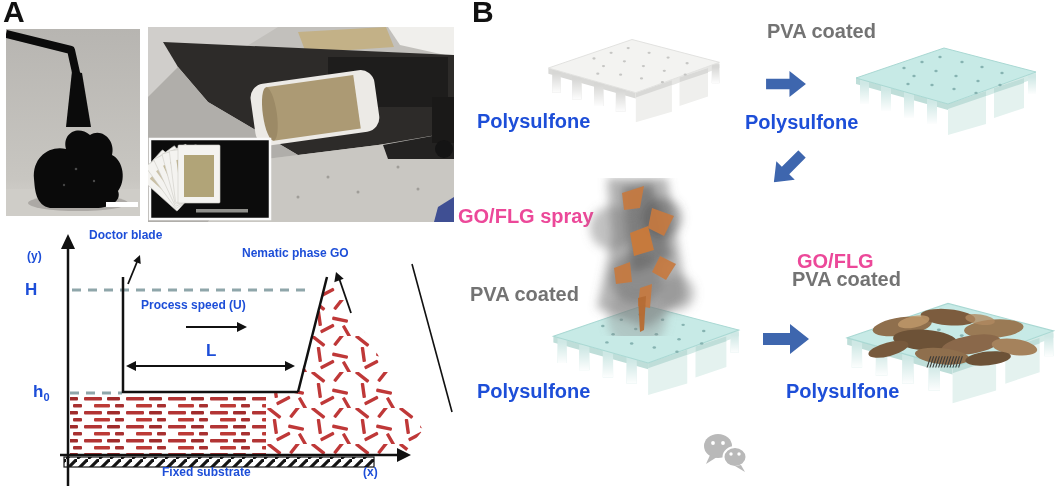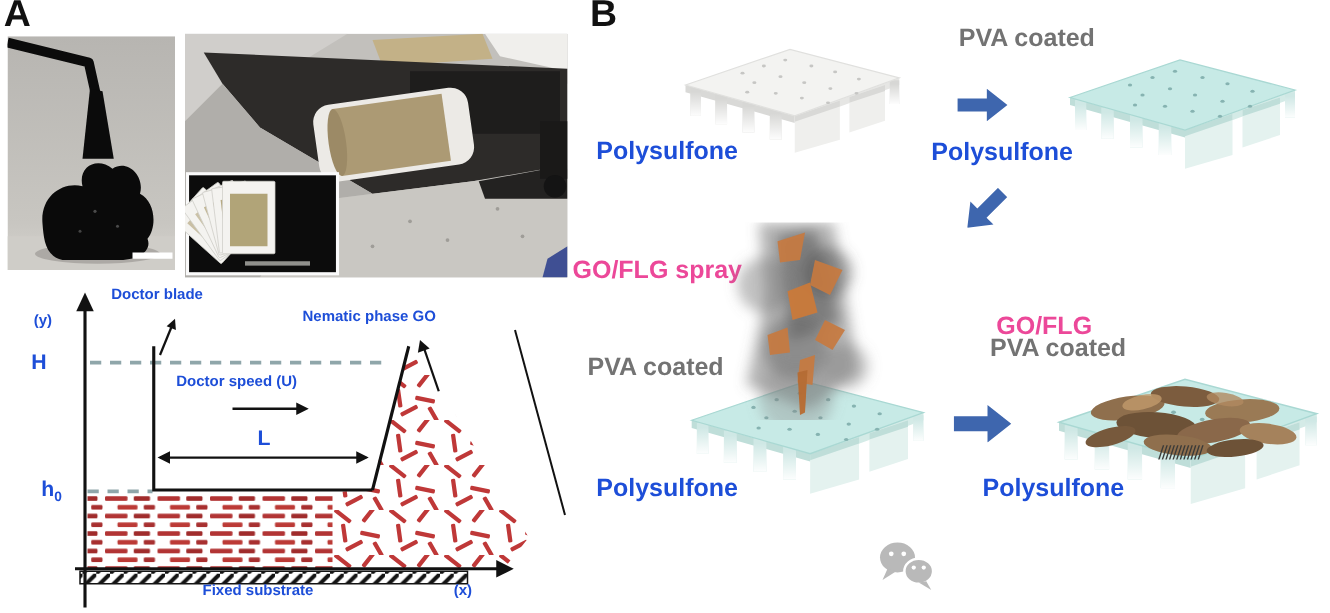--- a/index.html
+++ b/index.html
@@ -191,21 +191,21 @@
     <polygon points="295,138 285,133 285,143" fill="#111"></polygon>
     <line x1="351" y1="85" x2="339" y2="50" stroke="#111" stroke-width="1.8"></line>
     <polygon points="336,44 343.7,50.8 334.3,54.2" fill="#111"></polygon>
     <line x1="412" y1="36" x2="452" y2="184" stroke="#111" stroke-width="1.6"></line>
   </svg>
 
   <div class="t t16" style="left:27px;top:250px;">(y)</div>
   <div class="t t16" style="left:89px;top:229px;">Doctor blade</div>
   <div class="t t16" style="left:242px;top:247px;">Nematic phase GO</div>
   <div class="t t17" style="left:25px;top:281px;">H</div>
-  <div class="t t16" style="left:141px;top:299px;">Doctor speed (U)</div>
+  <div class="t t16" style="left:141px;top:299px;">Process speed (U)</div>
   <div class="t t17" style="left:206px;top:342px;">L</div>
   <div class="t t17" style="left:33px;top:383px;text-align:right;"><span>h</span><span class="sub0">0</span></div>
   <div class="t t16" style="left:162px;top:466px;text-align:right;">Fixed substrate</div>
   <div class="t t16" style="left:363px;top:466px;">(x)</div>
 
   <div class="panel-label" style="left:472px;top:-3px;">B</div>
 
   <div class="abs" style="left:532px;top:30px;">
     <svg width="200" height="95" viewBox="0 0 200 100">
         <use href="#memblock"></use>

